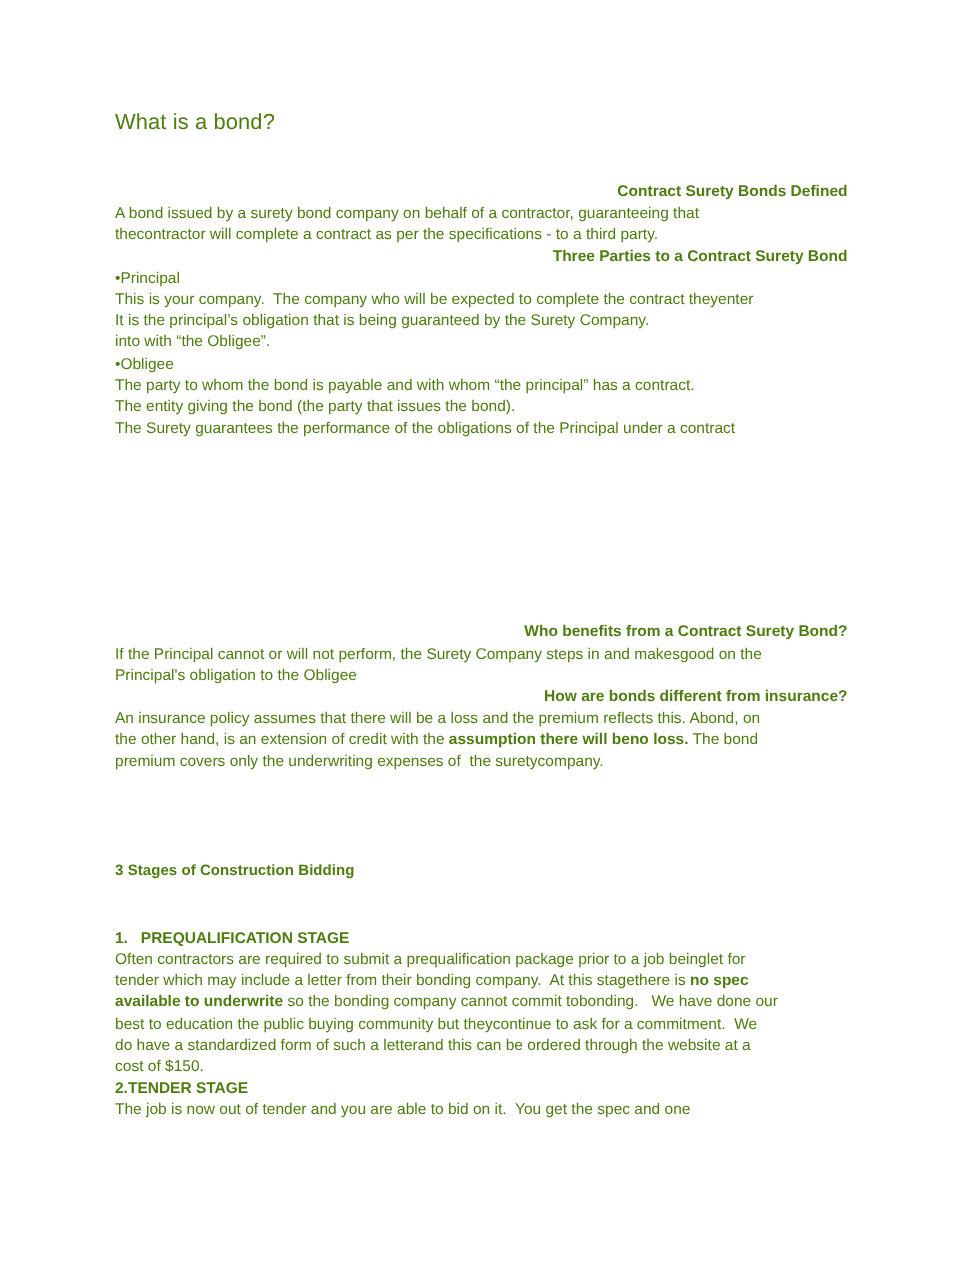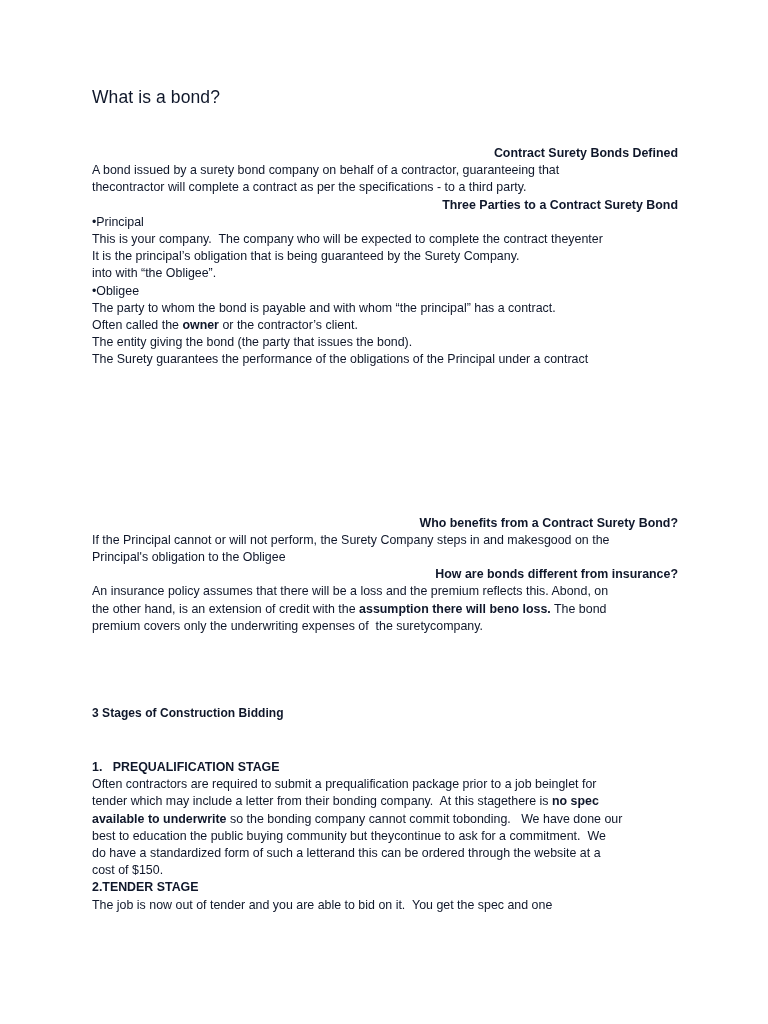--- a/index.html
+++ b/index.html
@@ -7,21 +7,21 @@
     padding: 0;
     background: #ffffff;
   }
   .page {
     position: relative;
     width: 768px;
     height: 1024px;
     background: #ffffff;
     overflow: hidden;
     font-family: "Liberation Sans", sans-serif;
-    color: #0f172a;
+    color: #4d7c0f;
     -webkit-font-smoothing: antialiased;
   }
   .content {
     position: absolute;
     left: 92px;
     top: 0;
     width: 586px;
   }
 
   
@@ -100,21 +100,20 @@
     <div>
       <p class="para bold">Three Parties to a Contract Surety Bond</p>
 
       <p class="bullet-line">•Principal</p>
       <p class="para">This is your company.  The company who will be expected to complete the contract theyenter</p>
       <p class="para">It is the principal’s obligation that is being guaranteed by the Surety Company.</p>
       <p class="para">into with “the Obligee”.</p>
 
       <p class="bullet-line">•Obligee</p>
       <p class="para">The party to whom the bond is payable and with whom “the principal” has a contract.</p>
-      <p class="para"><span>Often called the </span><b>owner</b><span> or the contractor’s client.</span></p>
 
       <p class="para">The entity giving the bond (the party that issues the bond).</p>
       <p class="para">The Surety guarantees the performance of the obligations of the Principal under a contract</p>
     </div>
 
     <div class="sp-big-gap-1"></div>
 
     <div>
       <p class="para bold">Who benefits from a Contract Surety Bond?</p>
       <p class="para">If the Principal cannot or will not perform, the Surety Company steps in and makesgood on the</p>

